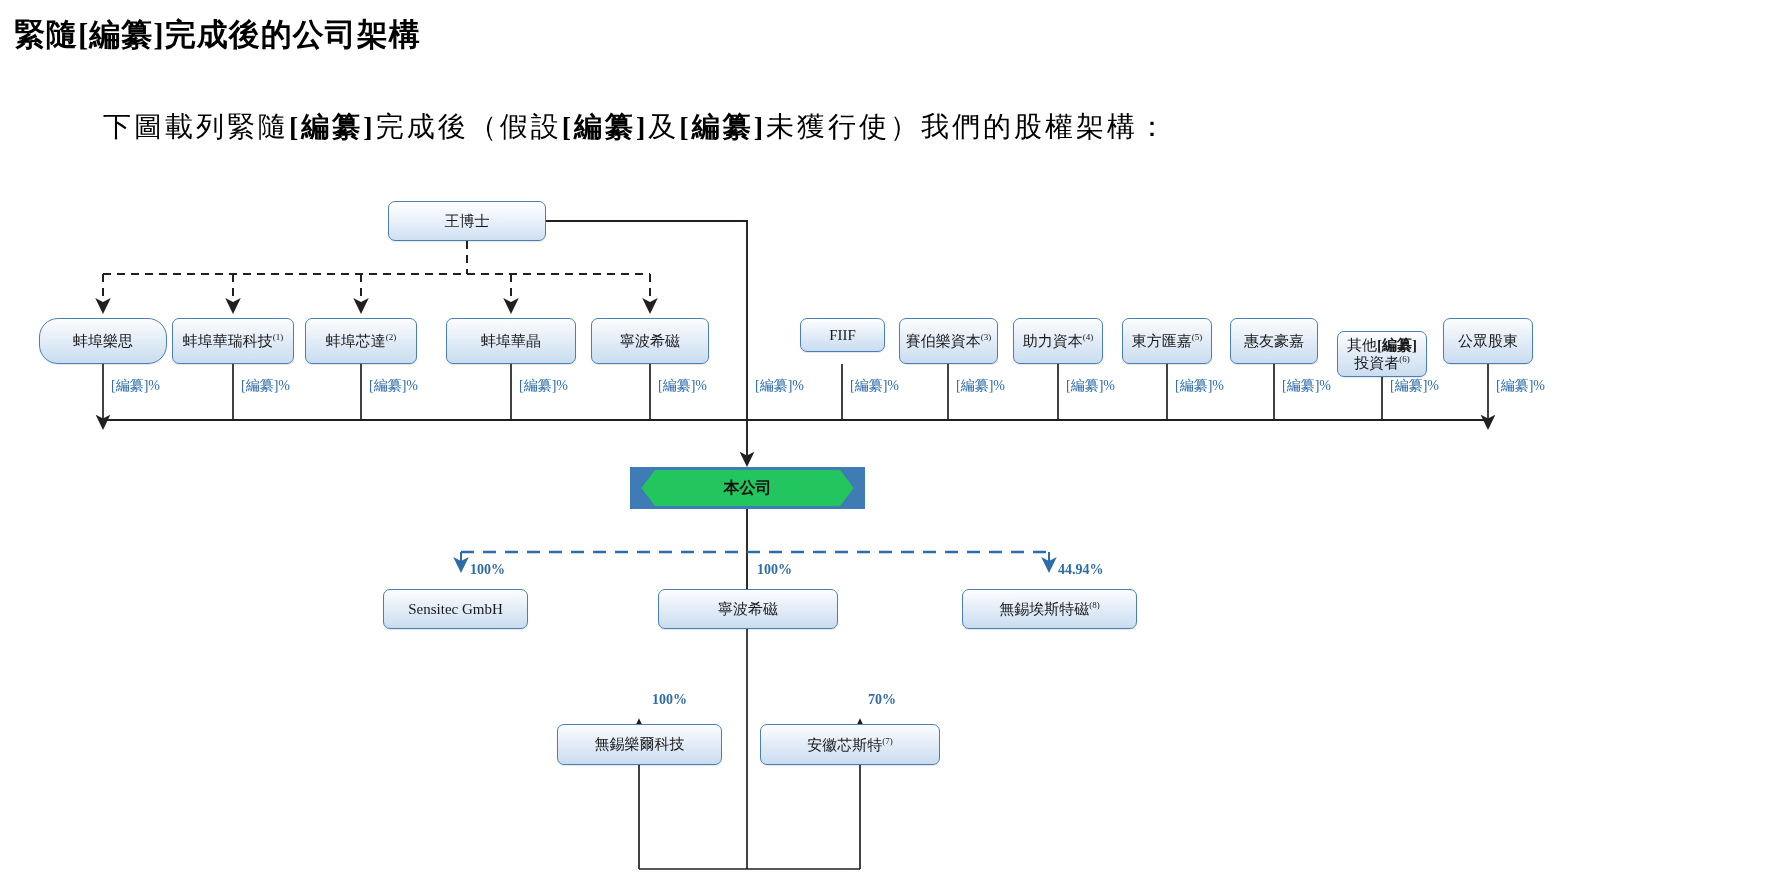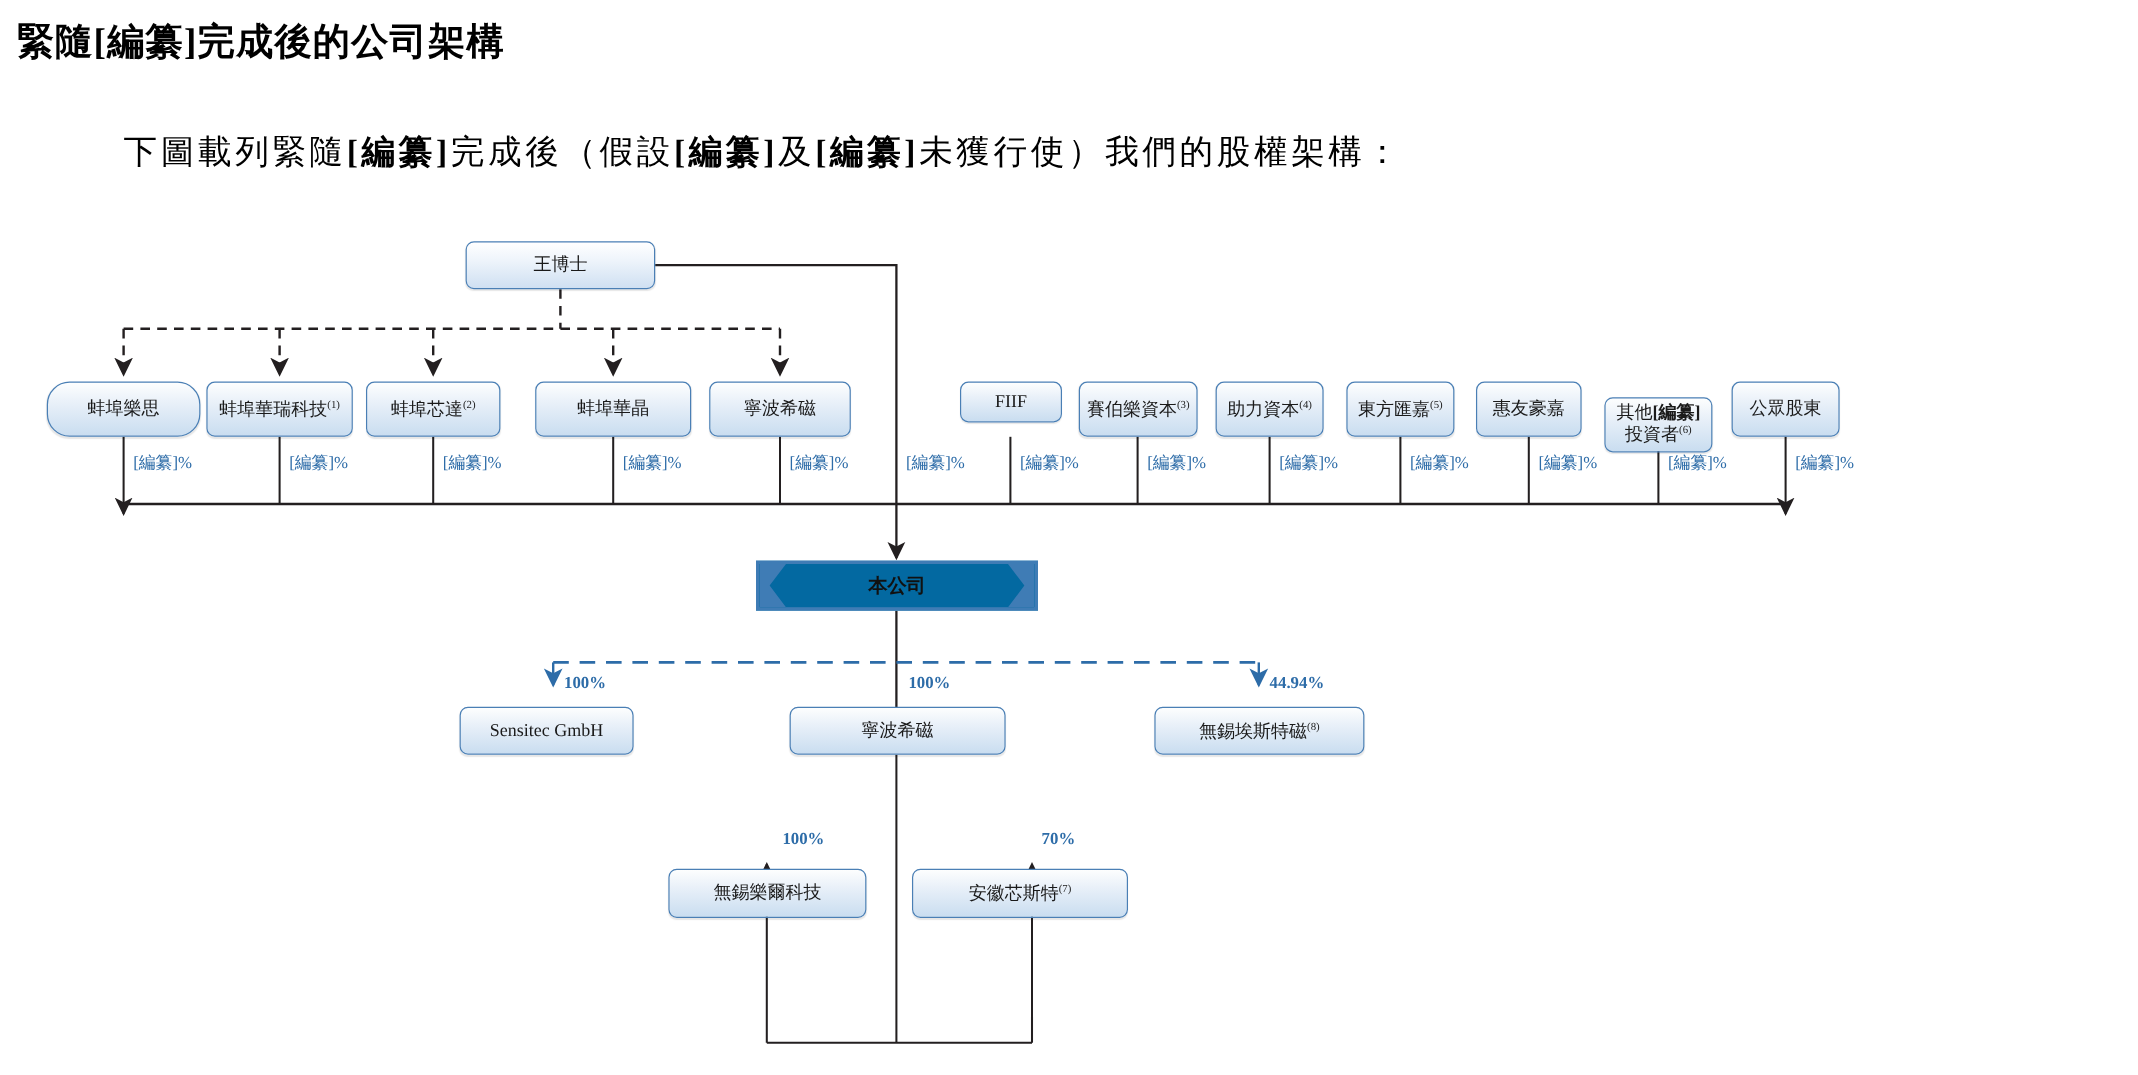--- a/index.html
+++ b/index.html
@@ -37,21 +37,21 @@
   .node b{font-weight:bold;}
 
   .node-top{
     background:linear-gradient(to bottom,#ffffff 0%,#eef4fb 40%,#cfe0f2 100%);
   }
 
   
   #node-company{
     position:absolute;box-sizing:border-box;
     border:3px solid #3f7cb5;
-    background:#0369a1;
+    background:#22c55e;
     display:flex;align-items:center;justify-content:center;
     font-size:16px;font-weight:bold;color:#111;
     clip-path:polygon(0% 0%,100% 0%,100% 100%,0% 100%);
   }
   .chev{position:absolute;top:0;width:22px;height:100%;background:#3f7cb5;}
   .chev-l{left:0;clip-path:polygon(0 0,100% 0,38% 50%,100% 100%,0 100%);}
   .chev-r{right:0;clip-path:polygon(0 0,100% 0,100% 100%,0 100%,62% 50%);}
 
   .pct{
     position:absolute;font-size:14px;font-weight:bold;color:#2d6ca8;

